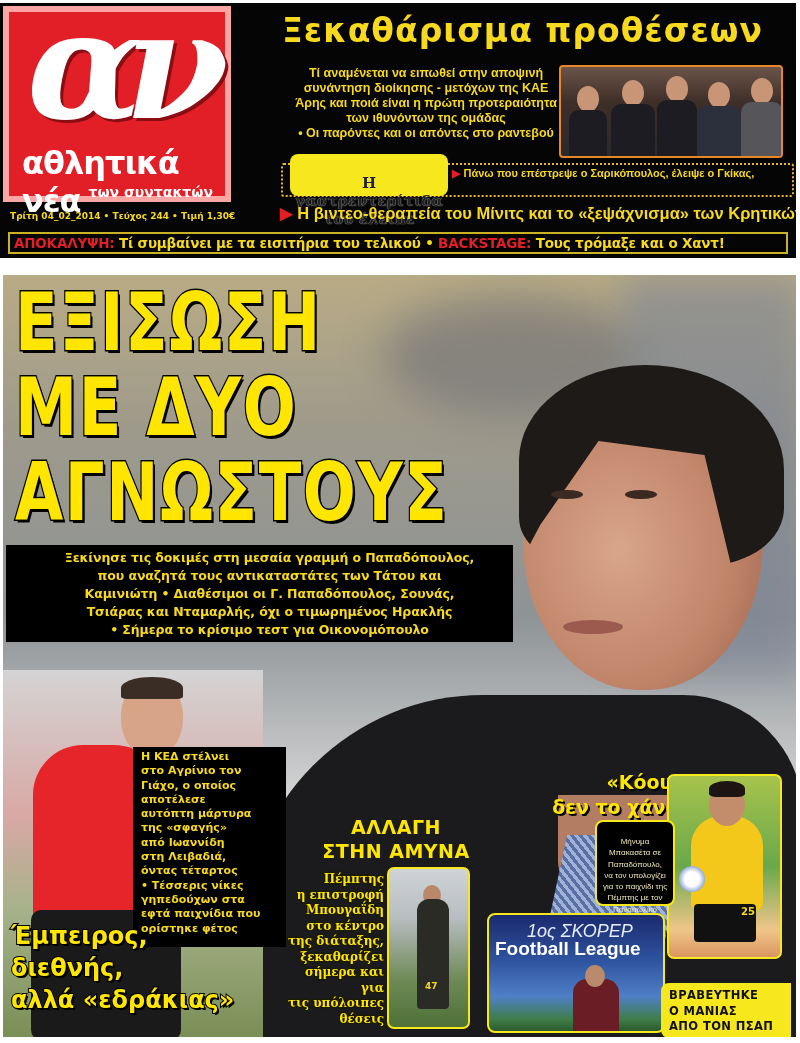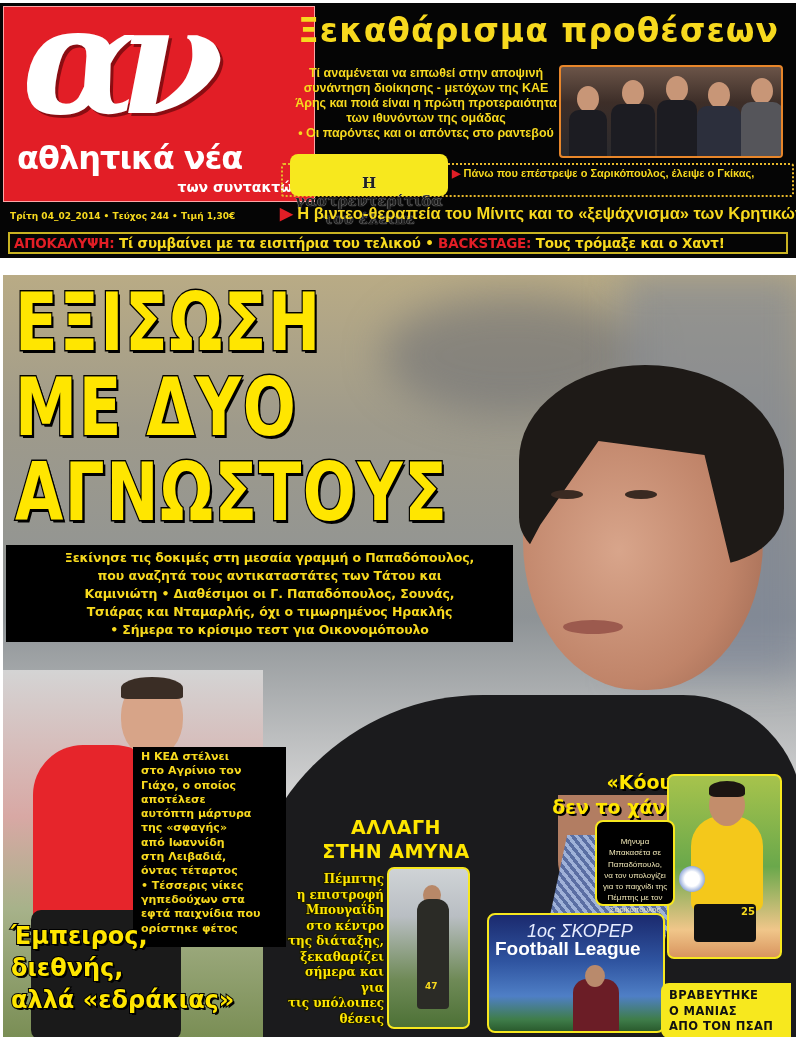--- a/index.html
+++ b/index.html
@@ -1,27 +1,27 @@
 <!DOCTYPE html>
 <html><head>
 <meta charset="utf-8">
 <style>
   * { box-sizing: border-box; margin: 0; padding: 0; }
   html, body { width: 800px; height: 1043px; background: #ffffff; overflow: hidden; }
   body { position: relative; font-family: "DejaVu Sans", sans-serif; }
 
   
   .masthead { position: absolute; left: 0; top: 3px; width: 796px; height: 255px; background: #050505; }
-  .logo-box { position: absolute; left: 3px; top: 3px; width: 312px; height: 196px; background: #e21e26; border: 1px solid #fca5a5; }
+  .logo-box { position: absolute; left: 3px; top: 3px; width: 228px; height: 196px; background: #e21e26; border: 6px solid #fca5a5; }
   .logo-glyph { position: absolute; left: 18px; top: -22px; font-family: "DejaVu Serif", serif; font-style: italic; font-weight: bold; font-size: 150px; color: #ffffff; letter-spacing: -18px; text-shadow: 3px 3px 0 #8a0d12; line-height: 1; }
   .logo-title { position: absolute; left: 13px; top: 132px; font-family: "DejaVu Sans", sans-serif; font-weight: bold; font-size: 32px; color: #fff; letter-spacing: -1px; }
   .logo-sub { position: absolute; right: 12px; top: 172px; font-weight: bold; font-size: 14px; color: #fff; }
   .issue-line { position: absolute; left: 10px; top: 208px; font-size: 9px; font-weight: bold; color: #f7d91e; }
 
-  .top-headline { position: absolute; left: 282px; top: 8px; font-family: "DejaVu Sans", sans-serif; font-weight: bold; font-size: 33px; color: #f7d91e; letter-spacing: 1px; white-space: nowrap; margin-left: 16px; }
+  .top-headline { position: absolute; left: 282px; top: 8px; font-family: "DejaVu Sans", sans-serif; font-weight: bold; font-size: 33px; color: #f7d91e; letter-spacing: 1px; white-space: nowrap; }
   .top-blurb { position: absolute; left: 290px; top: 63px; width: 272px; text-align: center; font-family: "Liberation Sans", sans-serif; font-weight: bold; font-size: 12.5px; line-height: 15px; color: #f7d91e; }
   .group-photo { position: absolute; left: 559px; top: 62px; width: 224px; height: 93px; border: 2px solid #e8862a; border-radius: 4px; overflow: hidden;
     background: linear-gradient(180deg, #6b5448 0%, #3d2e28 40%, #2a2a2e 100%); }
   .person { position: absolute; bottom: 0; border-radius: 40% 40% 0 0; }
   .person .head { position: absolute; top: 0; left: 50%; transform: translateX(-50%); width: 22px; height: 26px; border-radius: 50%; background: #c89677; }
   .person .body { position: absolute; top: 24px; left: 0; right: 0; bottom: 0; background: #1c1c22; border-radius: 10px 10px 0 0; }
 
   .gastro-badge { position: absolute; left: 290px; top: 151px; width: 158px; height: 42px; background: #f7e81e; border-radius: 8px; text-align: center; font-weight: bold; font-size: 15px; line-height: 18px; color: #222; padding-top: 20px; font-family: "DejaVu Serif", serif; text-shadow: 0 0 1px #fff; }
   .gastro-dots { position: absolute; left: 281px; top: 160px; width: 513px; height: 34px; border: 2px dotted #e8b82a; border-radius: 3px; }
   .gastro-text { position: absolute; left: 452px; top: 163px; width: 338px; font-family: "Liberation Sans", sans-serif; font-weight: bold; font-size: 11px; line-height: 14px; color: #f7d91e; }
@@ -239,21 +239,21 @@
     <div class="k-ball"></div>
     <div style="position:absolute;left:72px;top:130px;font-size:10px;font-weight:bold;color:#f7d91e;">25</div>
   </div>
   <div class="koouts-box">
     <div>Μήνυμα</div>
     <div>Μπακασέτα σε</div>
     <div>Παπαδόπουλο,</div>
     <div>να τον υπολογίζει</div>
     <div>για το παιχνίδι της</div>
     <div>Πέμπτης με τον</div>
-    <div>Σαρικόπουλος</div>
+    <div>Παναιτωλικό</div>
   </div>
 
   <div class="award-photo">
     <div class="award-t1">1ος ΣΚΟΡΕΡ</div>
     <div class="award-t2">Football League</div>
     <div class="award-man"></div>
     <div class="award-head"></div>
   </div>
   <div class="award-badge">
     <span>ΒΡΑΒΕΥΤΗΚΕ</span>

